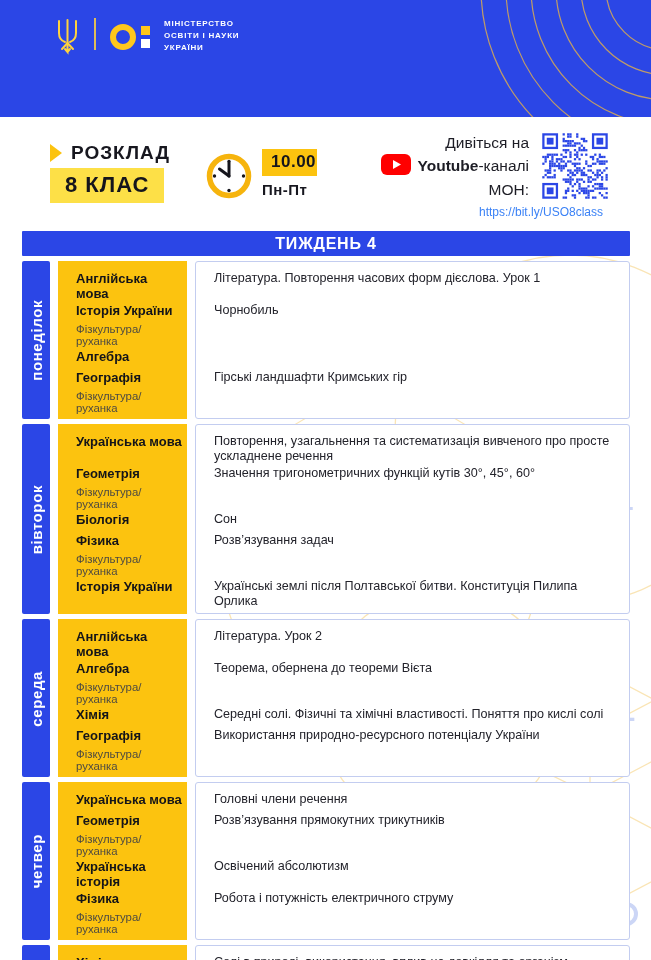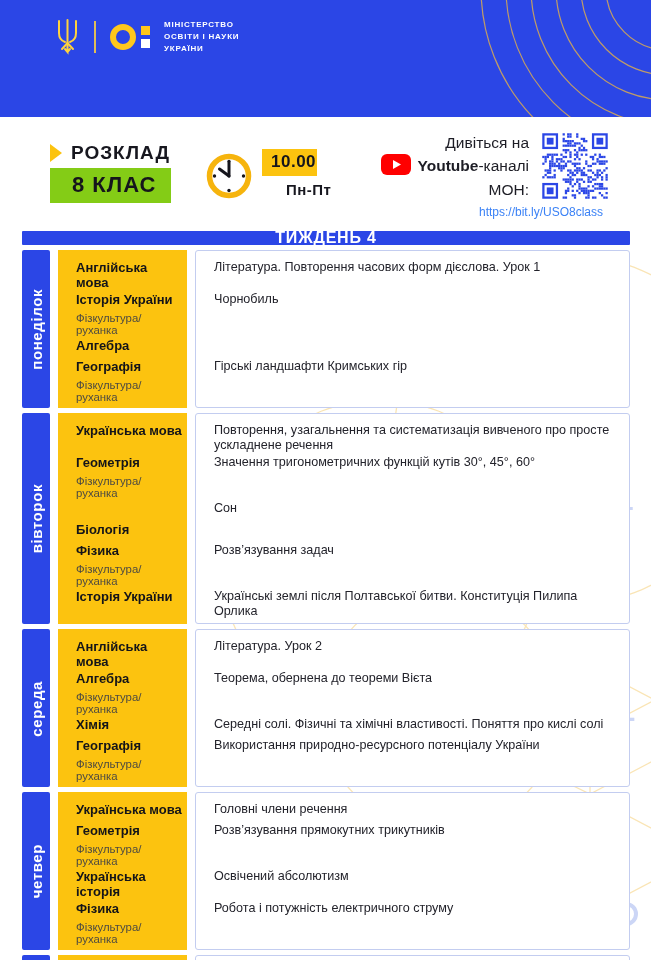--- a/index.html
+++ b/index.html
@@ -6,49 +6,49 @@
     font-family:"Liberation Sans","DejaVu Sans",sans-serif;}
   .page{position:relative;width:651px;height:960px;}
 
   
   .decor{position:absolute;inset:0;z-index:0;pointer-events:none;}
   .margin-glyph{position:absolute;color:#ccd6f6;font-weight:bold;z-index:1;}
 
   
   .header{position:relative;width:651px;height:117px;background:#2b46e6;z-index:2;overflow:hidden;}
   .header-arcs{position:absolute;top:0;right:0;}
-  .logo-row{position:absolute;left:55px;top:18px;display:flex;align-items:center;gap:14px;}
+  .logo-row{position:absolute;left:55px;top:18px;display:flex;gap:14px;}
   .logo-divider{width:2px;height:32px;background:rgba(255,210,61,.85);}
   .mon-logo{display:flex;align-items:center;gap:5px;}
   .mon-o{width:24px;height:24px;border:7px solid #ffc71c;border-radius:50%;box-sizing:content-box;width:13px;height:13px;border-width:6px;width:14px;height:14px;}
   .mon-colon{display:flex;flex-direction:column;gap:4px;}
   .mon-colon .sq{width:9px;height:9px;}
   .sq-top{background:#ffc71c;} .sq-bottom{background:#ffffff;}
   .ministry{color:#fff;font-size:8px;font-weight:bold;letter-spacing:.8px;line-height:1.5;}
   .main-title{position:absolute;left:50px;top:72px;color:#fff;font-size:27px;font-weight:bold;letter-spacing:.6px;white-space:nowrap;}
 
   
   .infobar{position:relative;width:651px;height:111px;background:#fff;z-index:2;}
   .sched-row{position:absolute;left:50px;top:25px;display:flex;align-items:center;gap:9px;}
   .play-arrow{width:0;height:0;border-left:12px solid #fcc30f;border-top:9px solid transparent;border-bottom:9px solid transparent;}
   .sched-label{font-size:19px;font-weight:bold;color:#17171f;letter-spacing:1px;text-align:center;}
-  .class-badge{position:absolute;left:50px;top:51px;background:#84cc16;color:#15151c;font-size:22px;font-weight:bold;letter-spacing:1px;padding:4px 15px 5px 22px;}
+  .class-badge{position:absolute;left:50px;top:51px;background:#fde047;color:#15151c;font-size:22px;font-weight:bold;letter-spacing:1px;padding:4px 15px 5px 15px;}
   .clock{position:absolute;left:205px;top:35px;}
   .time-group{position:absolute;left:262px;top:32px;}
   .time-badge{display:inline-block;background:#fcc30f;color:#15151c;font-size:17px;font-weight:bold;padding:3px 1px 4px 9px;letter-spacing:.5px;}
-  .days-range{margin-top:5px;font-size:15px;font-weight:bold;color:#17171f;letter-spacing:.5px;margin-left:24px;}
+  .days-range{margin-top:5px;font-size:15px;font-weight:bold;color:#17171f;letter-spacing:.5px;}
   .watch-row{position:absolute;right:41px;top:14px;display:flex;align-items:center;gap:11px;}
   .watch-text{text-align:right;font-size:15.5px;color:#1d1d25;line-height:1.5;}
   .yt-line{display:flex;align-items:flex-start;justify-content:flex-end;gap:7px;}
   .yt-bold{font-weight:bold;}
   .watch-link{position:absolute;right:48px;top:88px;font-size:12px;color:#3b82f6;text-decoration:none;}
 
   
   .content{position:relative;z-index:1;}
-  .week-banner{margin:3px 0 5px 22px;width:608px;height:14px;background:#2b46e6;color:#fff;
+  .week-banner{margin:3px 0 5px 22px;width:608px;height:25px;background:#2b46e6;color:#fff;
     display:flex;align-items:center;justify-content:center;font-size:16px;font-weight:bold;letter-spacing:.8px;border-radius:1px;}
   .day{position:relative;margin:0 0 5px 22px;width:608px;display:grid;
     grid-template-columns:28px 129px 1fr;column-gap:8px;padding:8px 0 5px 0;box-sizing:border-box;}
   .day-bar{position:absolute;left:0;top:0;bottom:0;width:28px;background:#2b46e6;border-radius:2px;
     display:flex;align-items:center;justify-content:center;z-index:0;}
   .day-name{writing-mode:vertical-rl;transform:rotate(180deg);color:#fff;font-weight:bold;font-size:15px;letter-spacing:.6px;}
   .subj-bg{position:absolute;left:36px;top:0;bottom:0;width:129px;background:#fcc30f;z-index:0;}
   .topic-box{position:absolute;left:173px;right:0;top:0;bottom:0;background:#fff;border:1px solid #c3cdf0;border-radius:3px;box-sizing:border-box;z-index:0;}
   .cell{position:relative;z-index:1;}
   .subj{grid-column:2;min-height:21px;padding:2px 4px 0 18px;font-size:13px;font-weight:bold;color:#141419;box-sizing:border-box;}
@@ -463,22 +463,22 @@
           <span class="day-name">вівторок</span>
         </div>
       <div class="subj-bg"></div>
       <div class="topic-box"></div>
       <div class="cell subj">Українська мова</div>
         <div class="cell topic">Повторення, узагальнення та систематизація вивченого про просте ускладнене речення</div>
       <div class="cell subj">Геометрія</div>
         <div class="cell topic">Значення тригонометричних функцій кутів 30°, 45°, 60°</div>
       <div class="cell subj pe">Фізкультура/руханка</div>
         <div class="cell topic pe"></div>
-      <div class="cell topic">Сон</div>
-        <div class="cell subj">Біологія</div>
+      <div class="cell subj">Біологія</div>
+        <div class="cell topic">Сон</div>
       <div class="cell subj">Фізика</div>
         <div class="cell topic">Розв’язування задач</div>
       <div class="cell subj pe">Фізкультура/руханка</div>
         <div class="cell topic pe"></div>
       <div class="cell subj">Історія України</div>
         <div class="cell topic">Українські землі після Полтавської битви. Конституція Пилипа Орлика</div>
     </section>
 
     <section class="day">
       <div class="day-bar">

